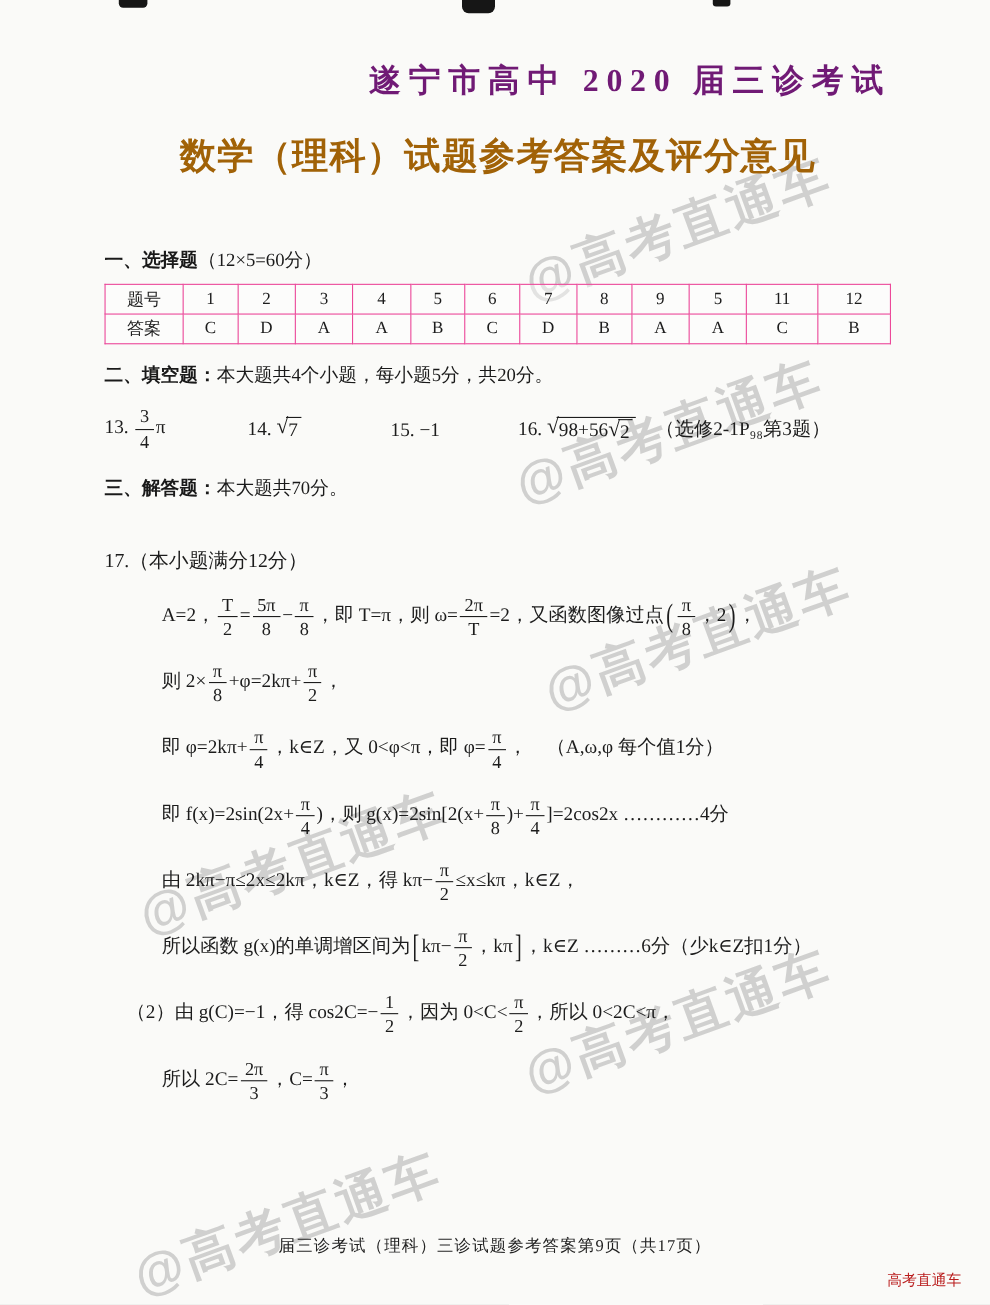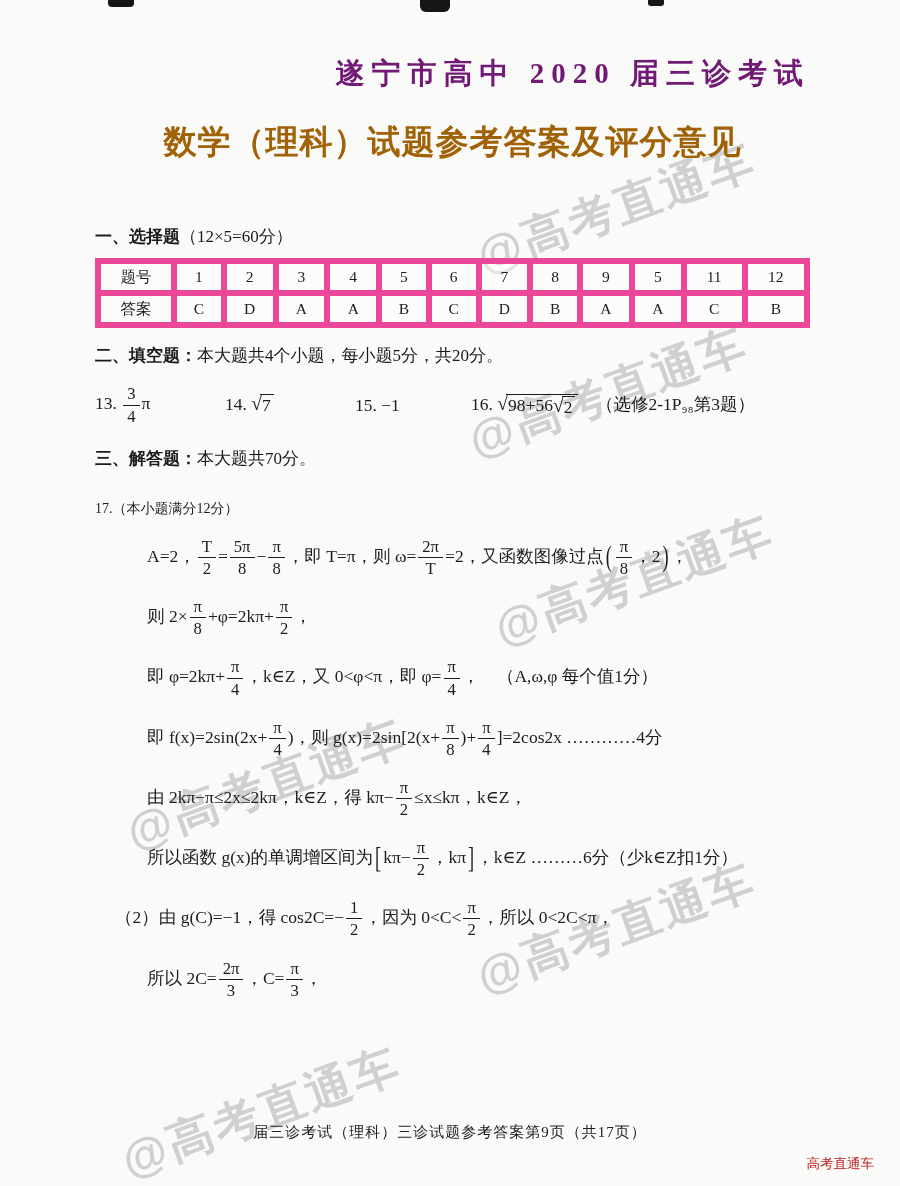--- a/index.html
+++ b/index.html
@@ -30,29 +30,29 @@
     font-family:"Liberation Sans","DejaVu Sans",sans-serif;
   }
   .sec{margin-top:16px;font-size:17px;color:#1a1a1a;}
   .sec.first{margin-top:60px;}
   .sec b{font-family:"Liberation Sans","DejaVu Sans",sans-serif;font-weight:700;}
   table.answers{
     margin-top:10px;width:100%;border-collapse:collapse;
     font-size:15.5px;background:rgba(255,255,255,0.4);
   }
   table.answers td{
-    border:6px solid #ec4899;text-align:center;height:26px;padding:0 2px;
+    border:1px solid #ec4899;text-align:center;height:26px;padding:0 2px;
   }
   table.answers td:first-child{width:66px;}
   .fill-row{
     margin-top:12px;display:flex;align-items:center;font-size:17.5px;min-height:52px;
   }
   .fill-item{display:inline-block;}
   .w1{width:130px;} .w2{width:130px;} .w3{width:116px;} .w4{flex:1;}
-  .q17{margin-top:30px;font-size:14px;}
+  .q17{margin-top:42px;font-size:18px;}
   .sol{margin-top:4px;}
   .mline{margin:19px 0;font-size:17.5px;line-height:1.35;}
   .mline.first{margin-top:26px;}
   .ind1{padding-left:52px;}
   .ind05{padding-left:20px;}
   
   .frac{
     display:inline-block;vertical-align:middle;text-align:center;
     margin:0 2px;font-size:0.95em;line-height:1.15;
   }

